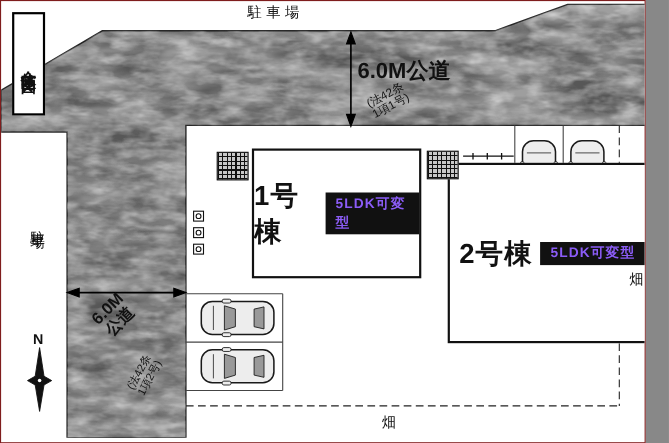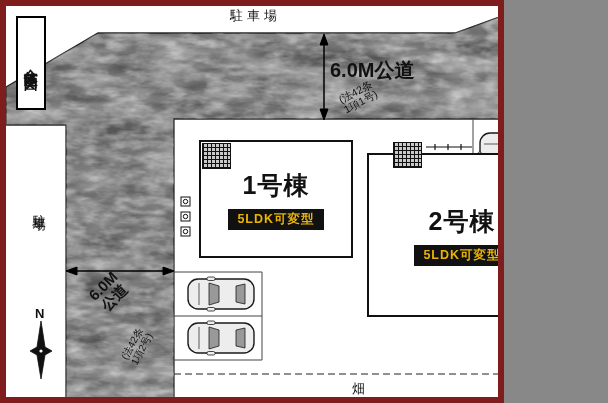--- a/index.html
+++ b/index.html
@@ -1,35 +1,35 @@
 <!DOCTYPE html>
 <html><head>
 <meta charset="utf-8">
 <style>
   html,body{margin:0;padding:0;background:#888;}
   #plan{
-    position:relative;width:504px;height:403px;background:#fff;
-    border:6px solid #7f1d1d;box-sizing:border-box;overflow:hidden;
+    position:relative;width:587px;height:403px;background:#fff;
+    border:1px solid #7f1d1d;box-sizing:border-box;overflow:hidden;
     font-family:"Liberation Sans",sans-serif;color:#111;
   }
   .abs{position:absolute;}
   .lbl{color:#111;white-space:nowrap;line-height:1.05;}
   .vtext{writing-mode:vertical-rl;text-orientation:upright;letter-spacing:2px;}
   .legend-box{
     left:10px;top:10px;width:26px;height:90px;border:2px solid #000;background:#fff;
     display:flex;align-items:center;justify-content:center;
     font-size:14px;font-weight:bold;z-index:6;
   }
   .bldg{
     border:2px solid #111;background:#fff;z-index:3;
-    display:flex;flex-direction:column;align-items:center;justify-content:center;gap:7px;
+    display:flex;flex-direction:row;align-items:center;justify-content:center;gap:7px;margin-left:35px;
   }
   .bldg .bname{font-size:25px;font-weight:bold;letter-spacing:1px;}
   .badge{
-    background:#111;color:#eab308;font-size:12.5px;font-weight:bold;
+    background:#111;color:#8b5cf6;font-size:12.5px;font-weight:bold;
     padding:2px 9px;letter-spacing:1px;
   }
   .hatch{
     background-color:#c9c9c9;border:1px solid #111;z-index:4;
     background-image:
       repeating-linear-gradient(0deg,#111 0,#111 1px,transparent 1px,transparent 4px),
       repeating-linear-gradient(90deg,#111 0,#111 1px,transparent 1px,transparent 4px);
   }
   .rot{transform-origin:center center;text-align:center;}
   svg{display:block;}
@@ -148,21 +148,21 @@
   </div>
 
   <div class="abs lbl" style="left:29px;top:301px;font-size:13px;font-weight:bold;z-index:5">N</div>
 
   <div class="abs bldg" style="left:193px;top:134px;width:150px;height:114px;">
     <span class="bname">1号棟</span>
     <span class="badge">5LDK可変型</span>
   </div>
   <div class="abs hatch" style="left:196px;top:137px;width:27px;height:24px;"></div>
 
-  <div class="abs bldg" style="left:361px;top:147px;width:186px;height:160px;align-items:center;">
+  <div class="abs bldg" style="left:371px;top:147px;width:186px;height:160px;align-items:center;">
     <span class="bname">2号棟</span>
     <span class="badge">5LDK可変型</span>
   </div>
   <div class="abs hatch" style="left:387px;top:136px;width:27px;height:24px;"></div>
 
   <div class="abs lbl" style="left:346px;top:376px;font-size:13px;z-index:5">畑</div>
   <div class="abs lbl" style="left:571px;top:246px;font-size:13px;z-index:5">畑</div>
 
 </div>
 

